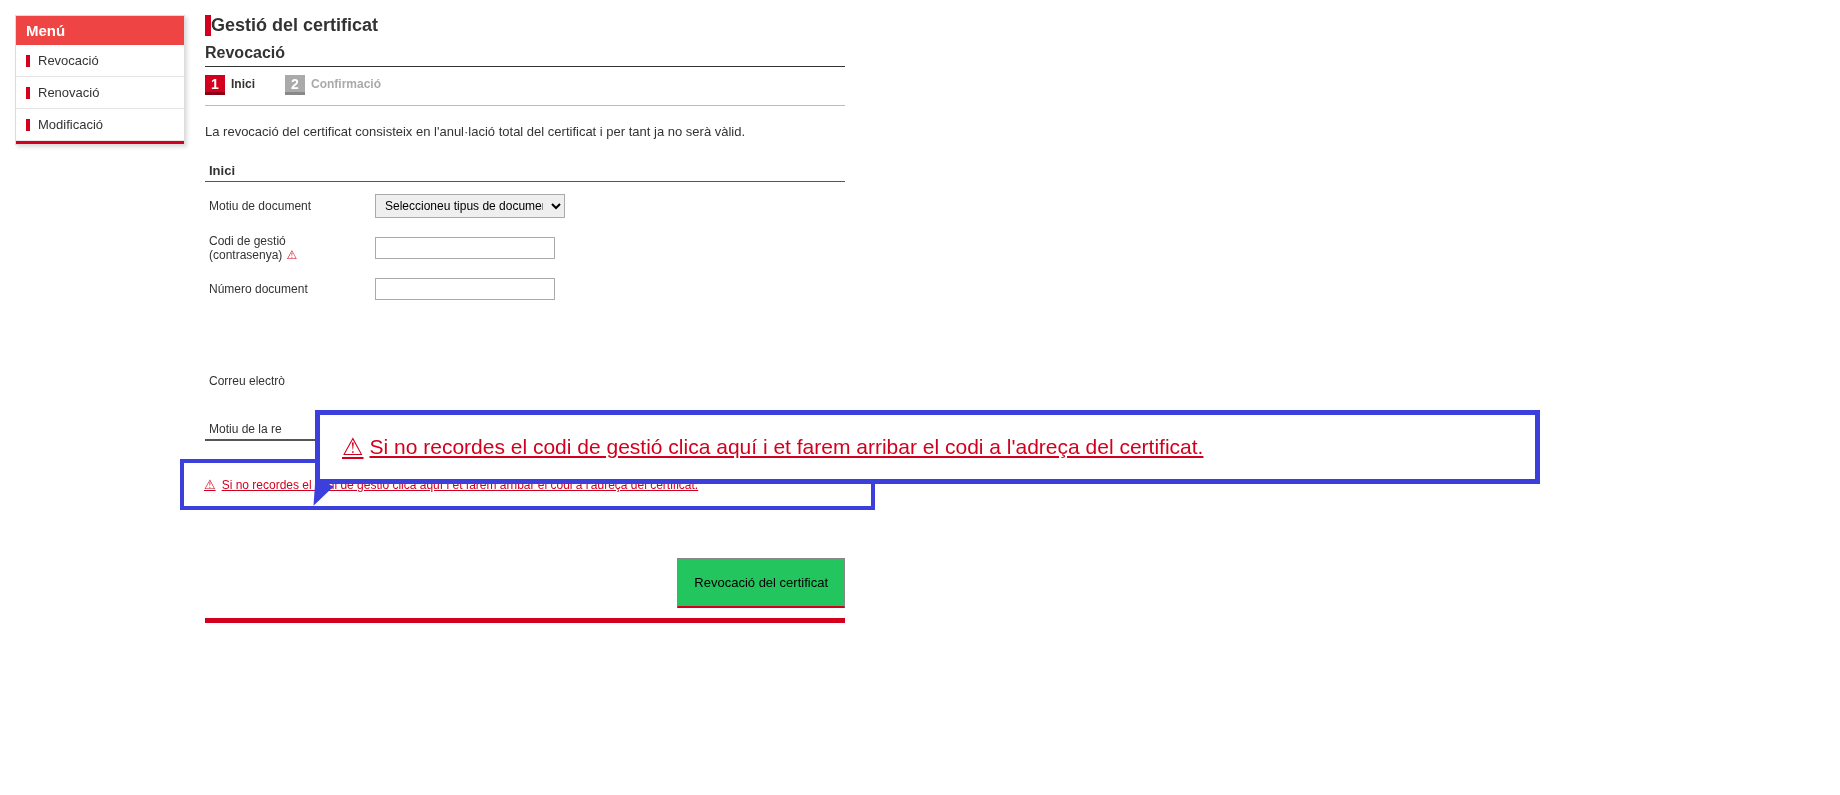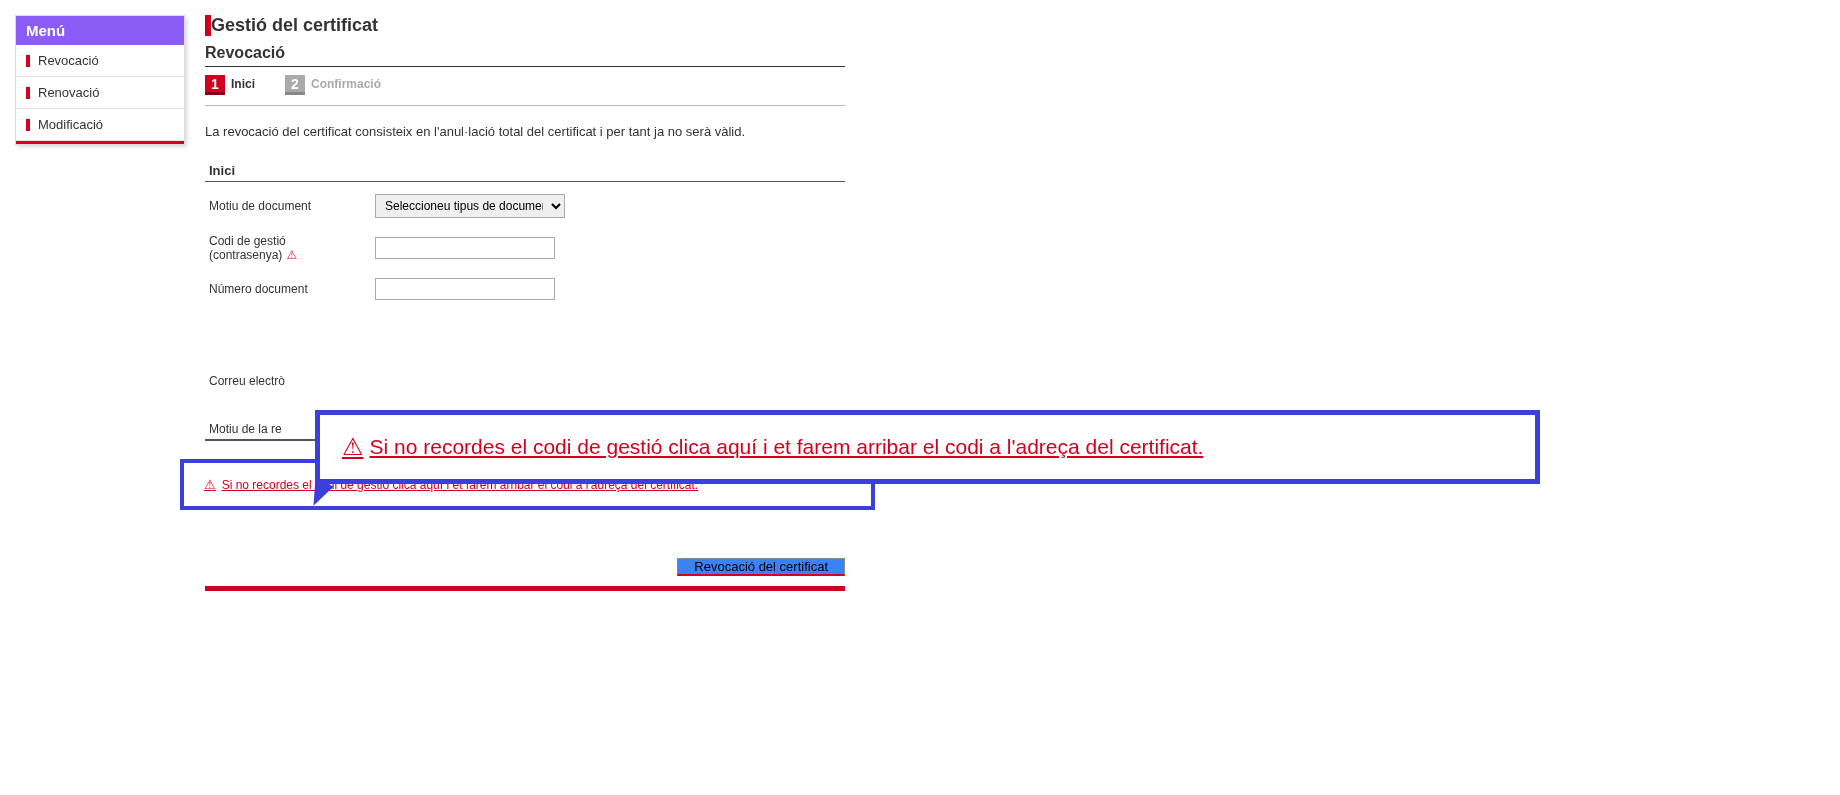--- a/index.html
+++ b/index.html
@@ -17,21 +17,21 @@
     align-items: flex-start;
   }
   
   .sidebar {
     width: 170px;
     flex-shrink: 0;
     border: 1px solid #ddd;
     box-shadow: 2px 2px 4px rgba(0,0,0,0.15);
   }
   .sidebar-header {
-    background: #8b5cf6;
+    background: #ef4444;
     color: #fff;
     font-weight: bold;
     padding: 6px 10px;
     font-size: 15px;
   }
   .sidebar-item {
     display: flex;
     align-items: center;
     padding: 8px 10px;
     border-bottom: 1px solid #e5e5e5;
@@ -160,24 +160,24 @@
   
   .partial-row-email, .partial-row-motiu {
     display:flex; align-items:center; font-size:12px; padding-left:4px; margin-bottom:8px;
   }
   .partial-row-motiu { border-bottom:2px solid #555; padding-bottom:3px; margin-bottom:0;}
   .spacer-behind-callout { height: 58px; }
   
   .submit-row { text-align: right; margin-top: 48px; }
   .submit-btn {
     display:inline-block;
-    background:#3b82f6;
+    background:#22c55e;
     border:1px solid #888;
     border-bottom:2px solid #d2001e;
-    padding:0 16px;
+    padding:16px 16px;
     font-size:13px;
     cursor:pointer;
   }
   .bottom-rule {
     height:5px;
     background:#d2001e;
     margin-top:10px;
   }
 </style>
 </head>

